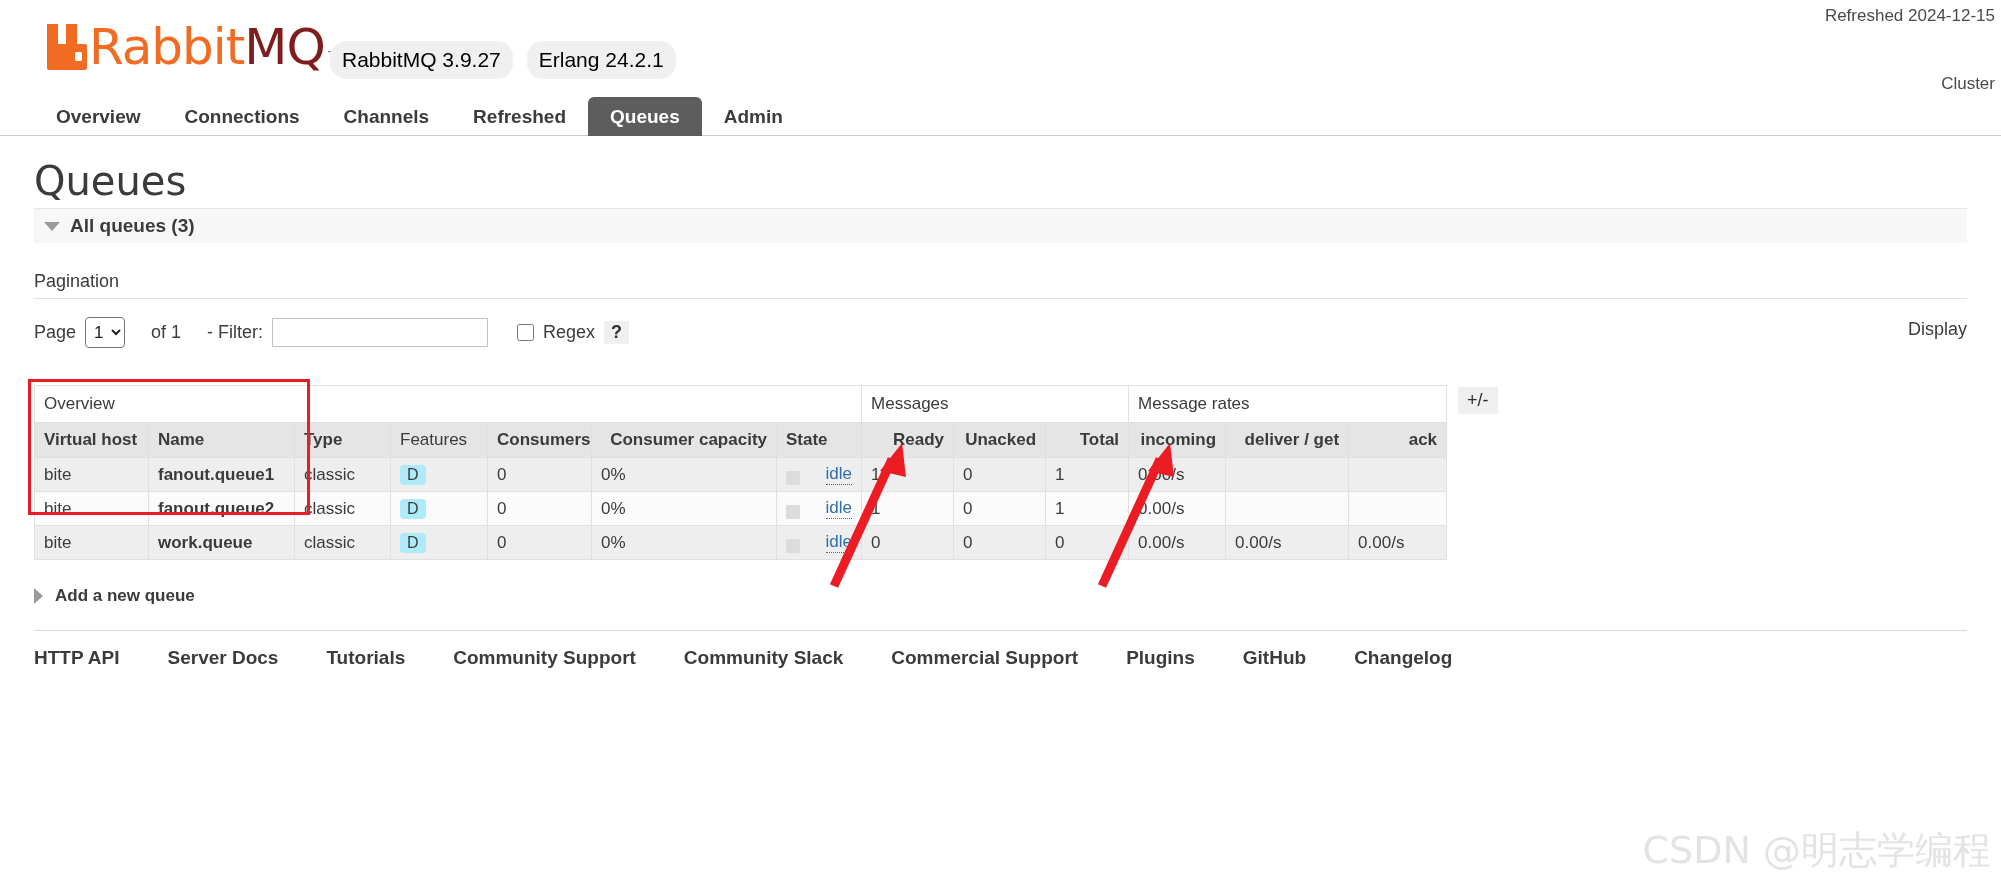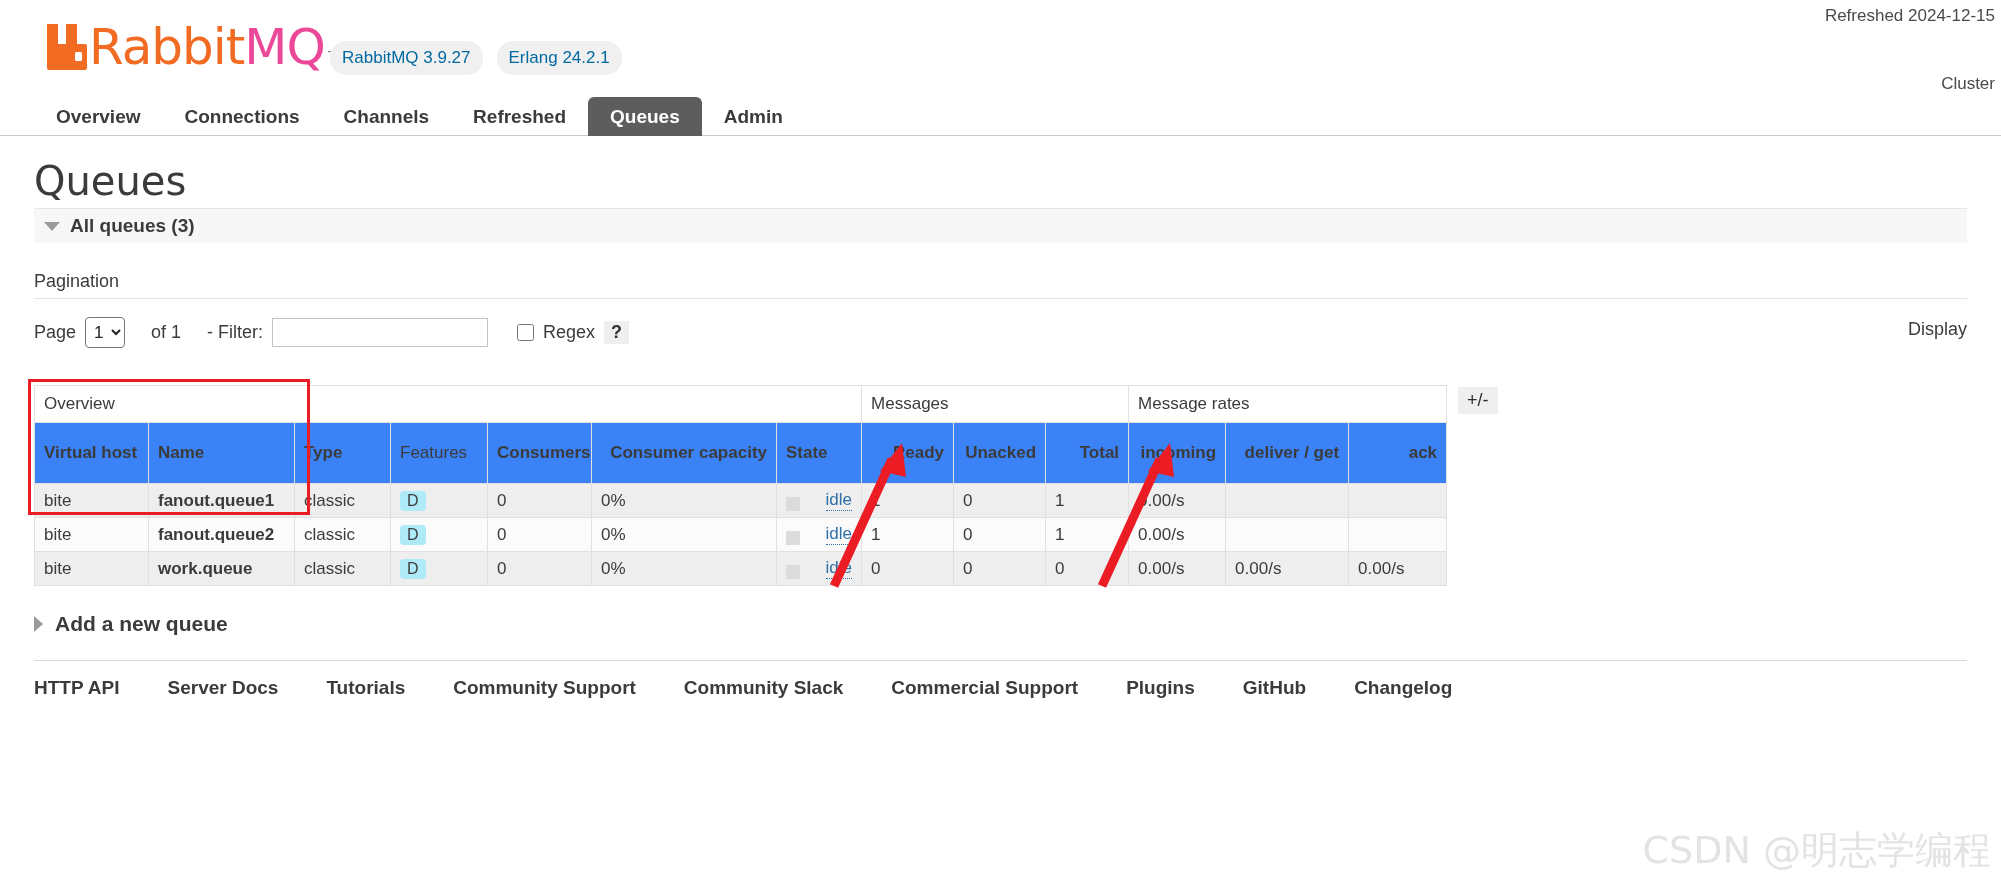--- a/index.html
+++ b/index.html
@@ -18,27 +18,27 @@
   .logo-wrap {
     position: absolute; left: 45px; top: 22px;
     display: flex; align-items: flex-end;
   }
   .logo-mark { width: 44px; height: 48px; display:block; }
   .logo-text {
     font-size: 50px; line-height: 46px; letter-spacing: -1px;
     font-family: "DejaVu Sans", sans-serif; font-weight: 400;
   }
   .logo-rabbit { color: #f26b22; }
-  .logo-mq { color: #ec4899; }
+  .logo-mq { color: #7f1d1d; }
   .logo-tm { color: #8d8d8d; font-size: 14px; margin-left: 3px; margin-bottom: 6px; letter-spacing: 0; }
 
   .badge {
-    background: #f0f0f0; color: #0369a1;
+    background: #f0f0f0; color: #000000;
     border-radius: 16px; padding: 7px 12px;
-    font-size: 17px; white-space: nowrap;
+    font-size: 21px; white-space: nowrap;
   }
   .badges { position: absolute; left: 330px; top: 41px; display: flex; gap: 14px; }
 
   .refreshed {
     position: absolute; right: 6px; top: 6px;
     font-size: 17px; color: #4a4a4a; white-space: nowrap;
   }
   .cluster {
     position: absolute; right: 6px; top: 74px;
     font-size: 17px; color: #4a4a4a; white-space: nowrap; margin-left: 32px;
@@ -122,21 +122,21 @@
     border: 1px solid #e0e0e0;
     padding: 6px 9px; text-align: left;
     white-space: nowrap; overflow: hidden;
   }
   tr.group-row th {
     font-weight: normal; font-size: 17px; color: #3b3b3b;
     background: #ffffff; border-bottom: 1px solid #e0e0e0;
     padding: 8px 9px;
   }
   tr.head-row th {
-    font-weight: bold; background: #3b82f6; padding: 20px 9px;
+    font-weight: bold; background: #e5e5e5; padding: 7px 9px;
   }
   tr.head-row th.num { text-align: right; }
   tr.head-row th.light { font-weight: normal; margin-left: 21px; }
   td.num { text-align: right; }
   td.center { text-align: center; }
   tr.odd td { background: #eeeeee; }
   tr.even td { background: #fbfbfb; }
   td.name { font-weight: bold; }
   .feat-badge {
     display: inline-block; background: #aeeaf7; color: #3b3b3b;
@@ -158,21 +158,21 @@
 
   .red-box {
     position: absolute; left: -6px; top: -6px;
     width: 282px; height: 136px;
     border: 3px solid #ec1c24; pointer-events: none;
   }
   .arrow-svg { position: absolute; pointer-events: none; }
 
   .add-queue {
     margin: 26px 34px 0 34px; display: flex; align-items: center; gap: 12px;
-    font-size: 21px; font-weight: bold; color: #3b3b3b; cursor: pointer;
+    font-size: 17px; font-weight: bold; color: #3b3b3b; cursor: pointer;
   }
 
   .footer-rule { margin: 24px 34px 0 34px; border-top: 1px solid #d8d8d8; }
   .footer-links {
     margin: 16px 34px 0 34px; display: flex; gap: 48px;
     font-size: 19px; font-weight: bold; color: #3b3b3b;
   }
   .footer-links a { color: #3b3b3b; text-decoration: none; cursor: pointer; }
 
   .watermark {

